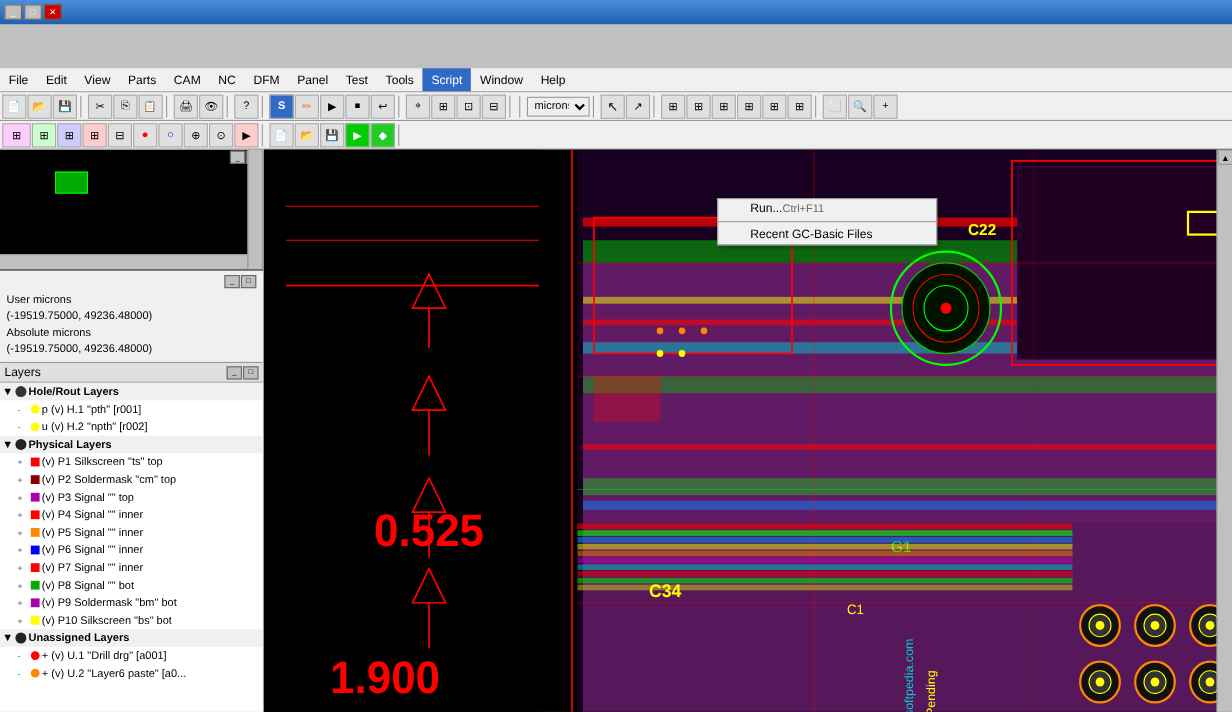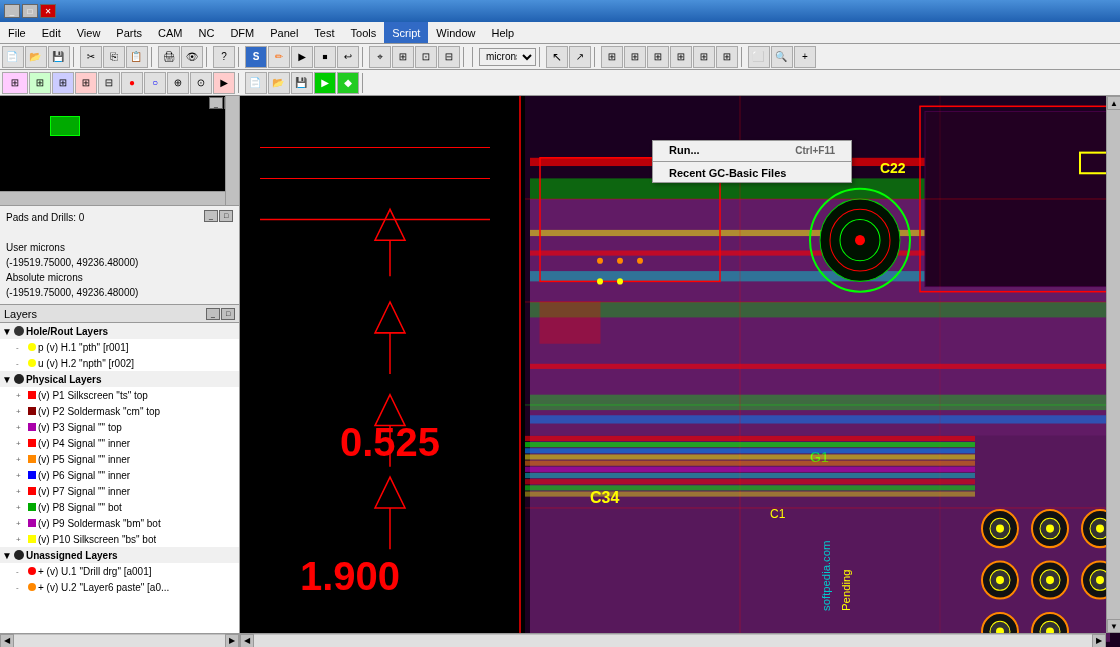--- a/index.html
+++ b/index.html
@@ -34,20 +34,21 @@
     }
     .title-btn.close-btn { background: #cc0000; color: white; }
 
     
     #menu-bar {
       height: 22px;
       background: #f0f0f0;
       display: flex;
       align-items: center;
       border-bottom: 1px solid #999;
+      margin-top: 40px;
     }
     .menu-item {
       padding: 2px 8px;
       cursor: pointer;
       height: 100%;
       display: flex; align-items: center;
       font-size: 11px;
     }
     .menu-item.active { background: #316ac5; color: white; }
 
@@ -203,27 +204,26 @@
       position: absolute;
       top: 44px;
       left: 412px;
       width: 200px;
       background: #f0f0f0;
       border: 1px solid #999;
       box-shadow: 2px 2px 4px rgba(0,0,0,0.3);
       z-index: 100;
     }
     .dropdown-item {
-      padding: 3px 16px;
+      padding: 3px 29px;
       cursor: pointer;
       display: flex;
-      justify-content: space-between;
+      justify-content: flex-start;
       align-items: center;
       font-size: 11px;
-      font-weight: bold;
     }
     .dropdown-separator { height: 1px; background: #999; margin: 2px 0; }
     .dropdown-item .shortcut { color: #666; font-size: 10px; }
 
     
     #canvas-scroll-v {
       position: absolute; right: 0; top: 0; bottom: 14px; width: 14px;
       background: #c0c0c0; border-left: 1px solid #999;
       display: flex; flex-direction: column;
     }
@@ -357,21 +357,20 @@
       <div id="preview-scroll-h"></div>
     </div>
 
     <div id="info-panel">
       <div style="position:relative;">
         <div style="position:absolute;right:0;top:0;display:flex;gap:1px;">
           <div class="inner-win-btn">_</div>
           <div class="inner-win-btn">□</div>
         </div>
       </div>
-      <div>Pads and Drills: 0</div>
       <br>
       <div>User microns</div>
       <div>(-19519.75000, 49236.48000)</div>
       <div>Absolute microns</div>
       <div>(-19519.75000, 49236.48000)</div>
     </div>
 
     <div id="layer-tree-container">
       <div id="layer-tree-header">
         <span>Layers</span>

